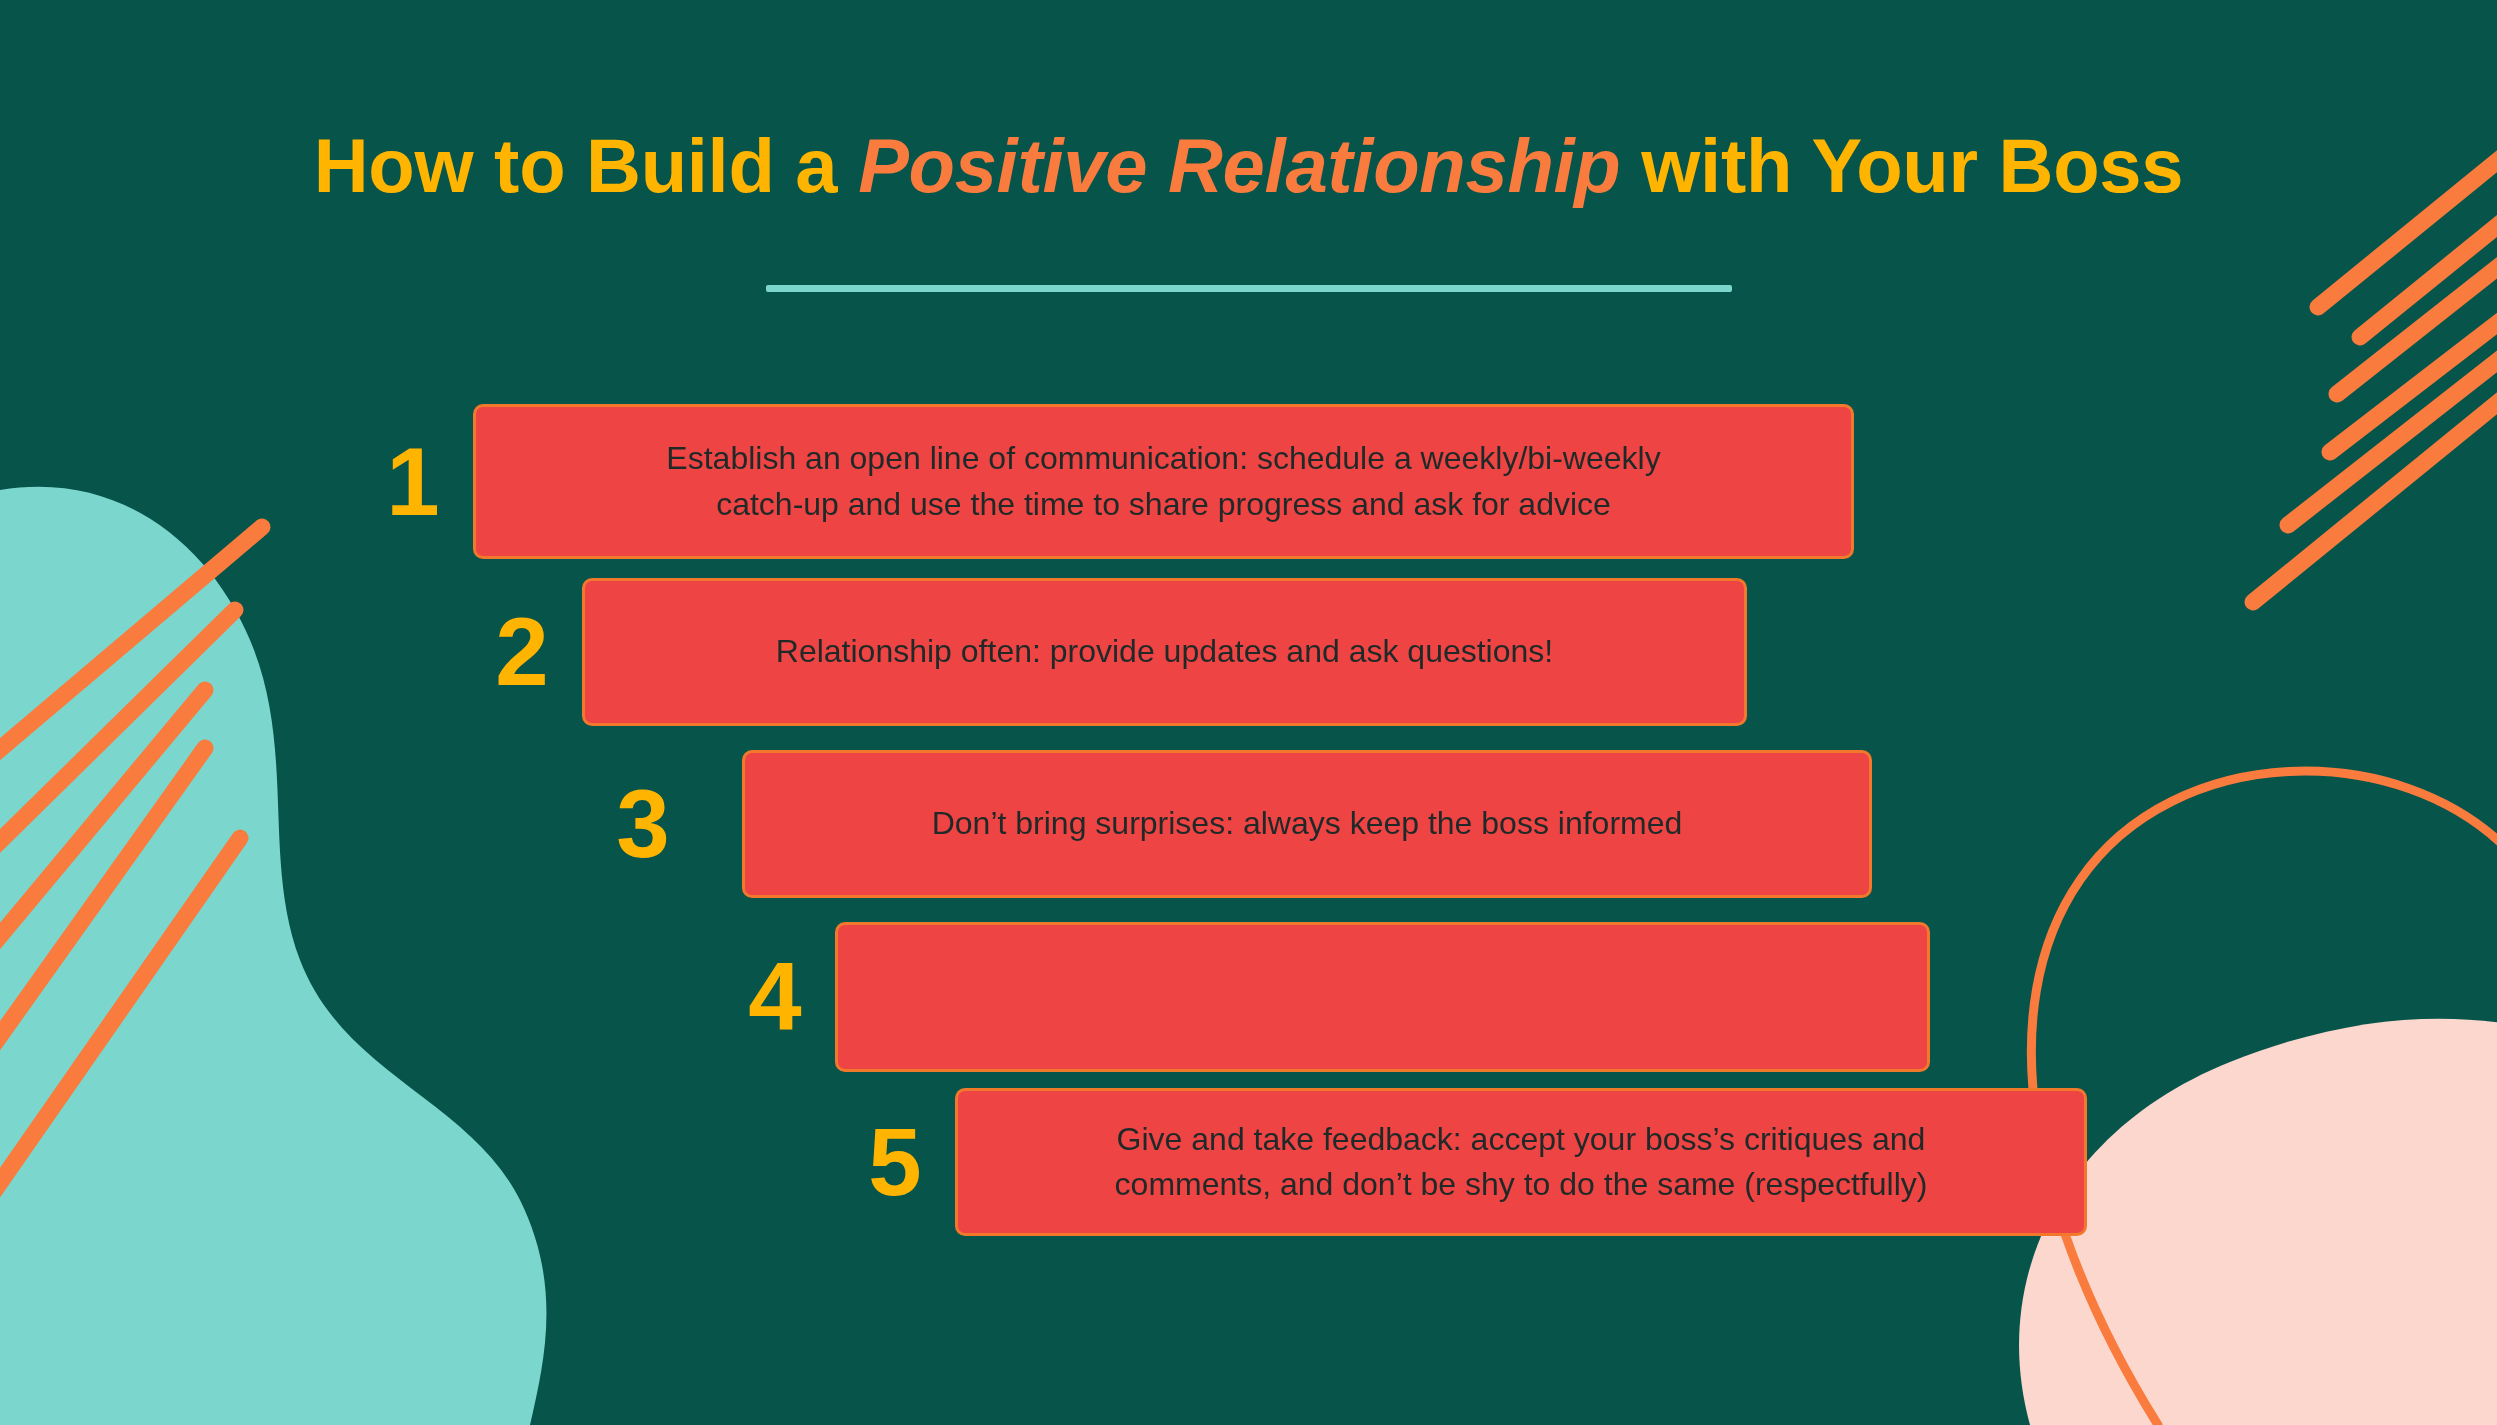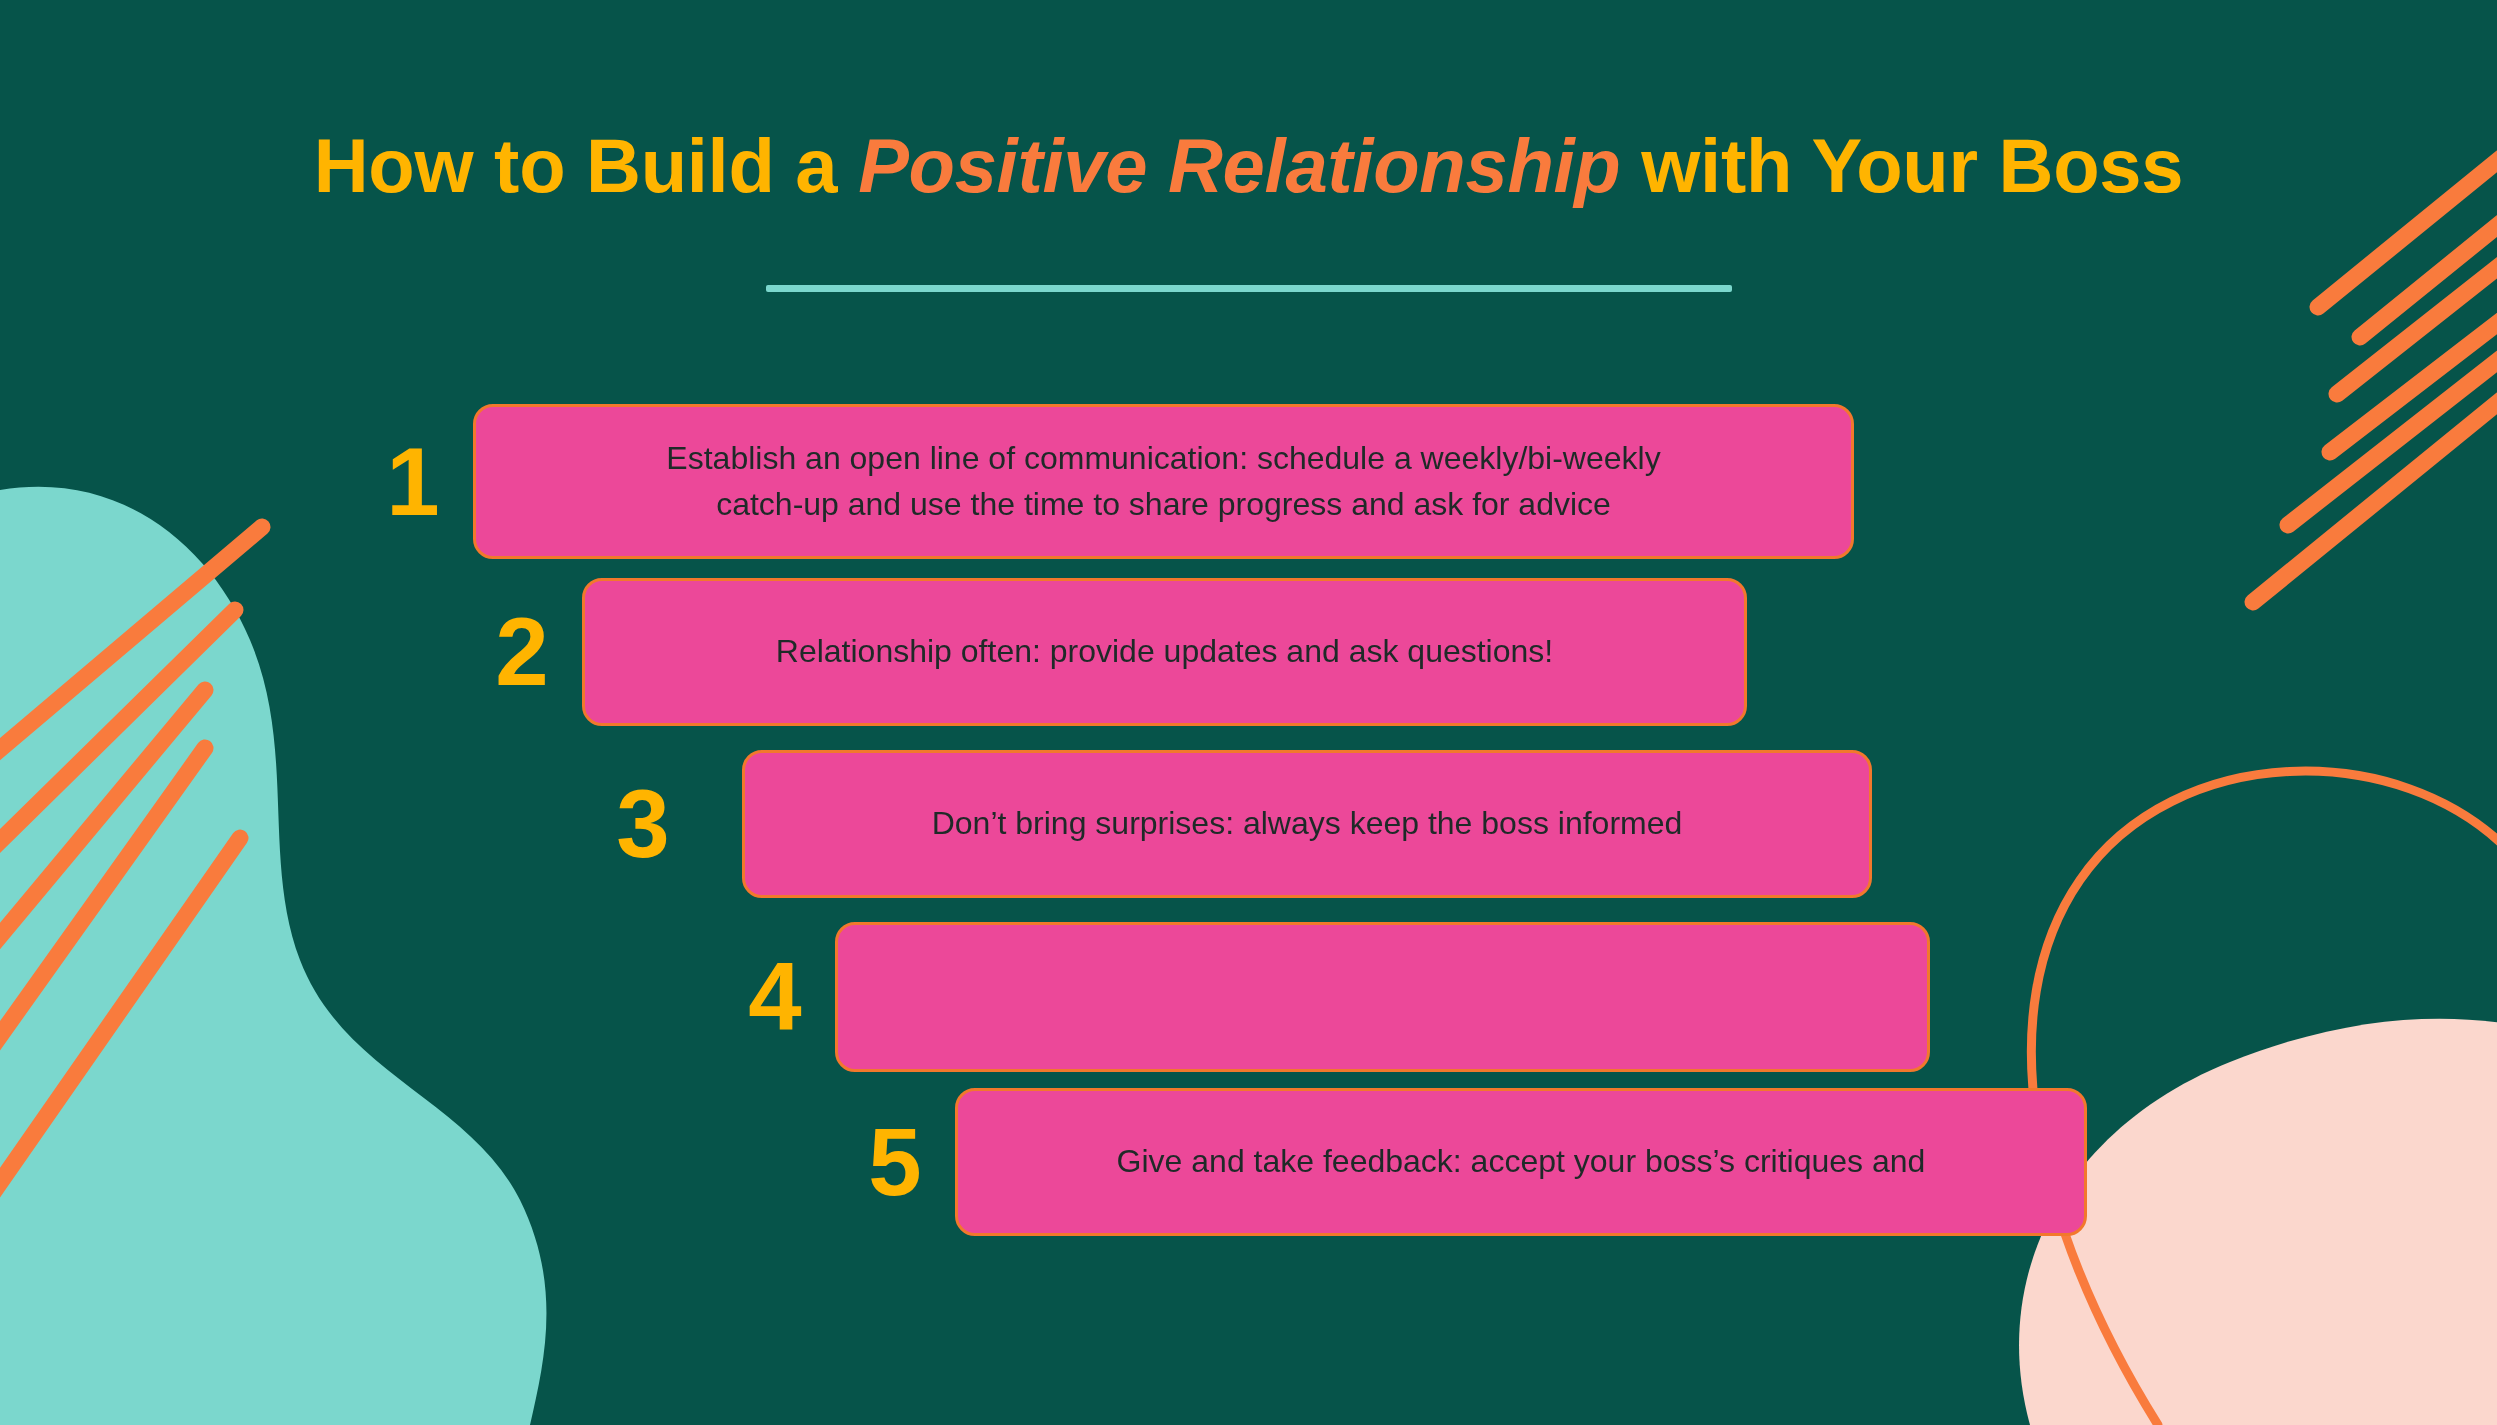--- a/index.html
+++ b/index.html
@@ -29,21 +29,21 @@
     background:#7bd7cd;border-radius:2px;
   }
 
   
   .item{position:absolute;display:flex;align-items:center;}
   .num{
     color:#FFB400;font-size:96px;font-weight:bold;line-height:1;
     width:120px;text-align:center;flex:none;
   }
   .card{
-    background:#ec4899;border:3px solid #F2782C;border-radius:20px;
+    background:#ef4444;border:3px solid #F2782C;border-radius:10px;
     box-sizing:border-box;display:flex;align-items:center;
     color:#1f2a28;font-size:32px;line-height:1.42;
   }
   .card .inner{width:100%;padding:0 38px;}
   .card b{font-weight:normal;}
   .center{text-align:center;}
   .left{text-align:left;}
 
   
   #item-1{left:353px;top:404px;}
@@ -134,17 +134,18 @@
       <div class="inner left">
       </div>
     </div>
   </div>
 
   <div class="item" id="item-5">
     <div class="num">5</div>
     <div class="card">
       <div class="inner center">
         <div><span>Give and take feedback: accept your boss’s critiques and</span><b></b></div>
+        <div><span>comments, and don’t be shy to do the same (respectfully)</span><b></b></div>
       </div>
     </div>
   </div>
 
 </div>
 
 </body></html>

